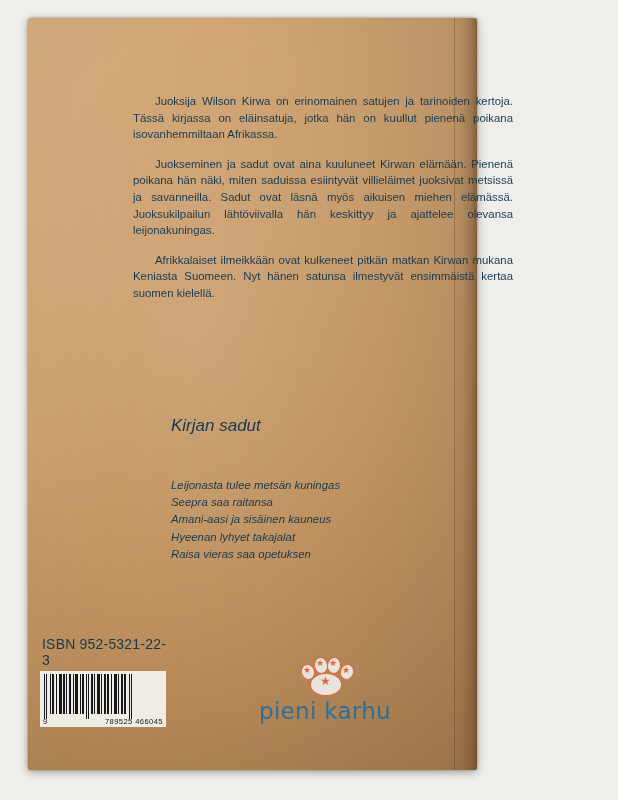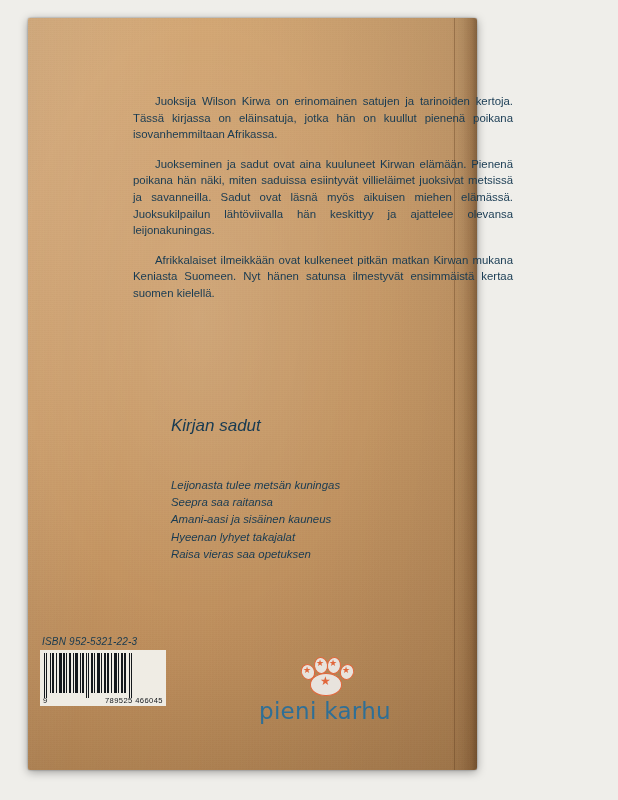--- a/index.html
+++ b/index.html
@@ -115,25 +115,24 @@
 
   
   .isbn-block {
     position: absolute;
     left: 12px;
     top: 618px;
     width: 128px;
   }
   .isbn-text {
     color: #17394f;
-    font-size: 10px;
+    font-size: 14px;
     letter-spacing: 0.2px;
     margin-bottom: 3px;
     padding-left: 2px;
-    font-style: italic;
   }
   .barcode {
     width: 126px;
     height: 56px;
     background: #efece4;
     position: relative;
     padding: 3px 4px 0 4px;
     box-sizing: border-box;
   }
   .bars {

